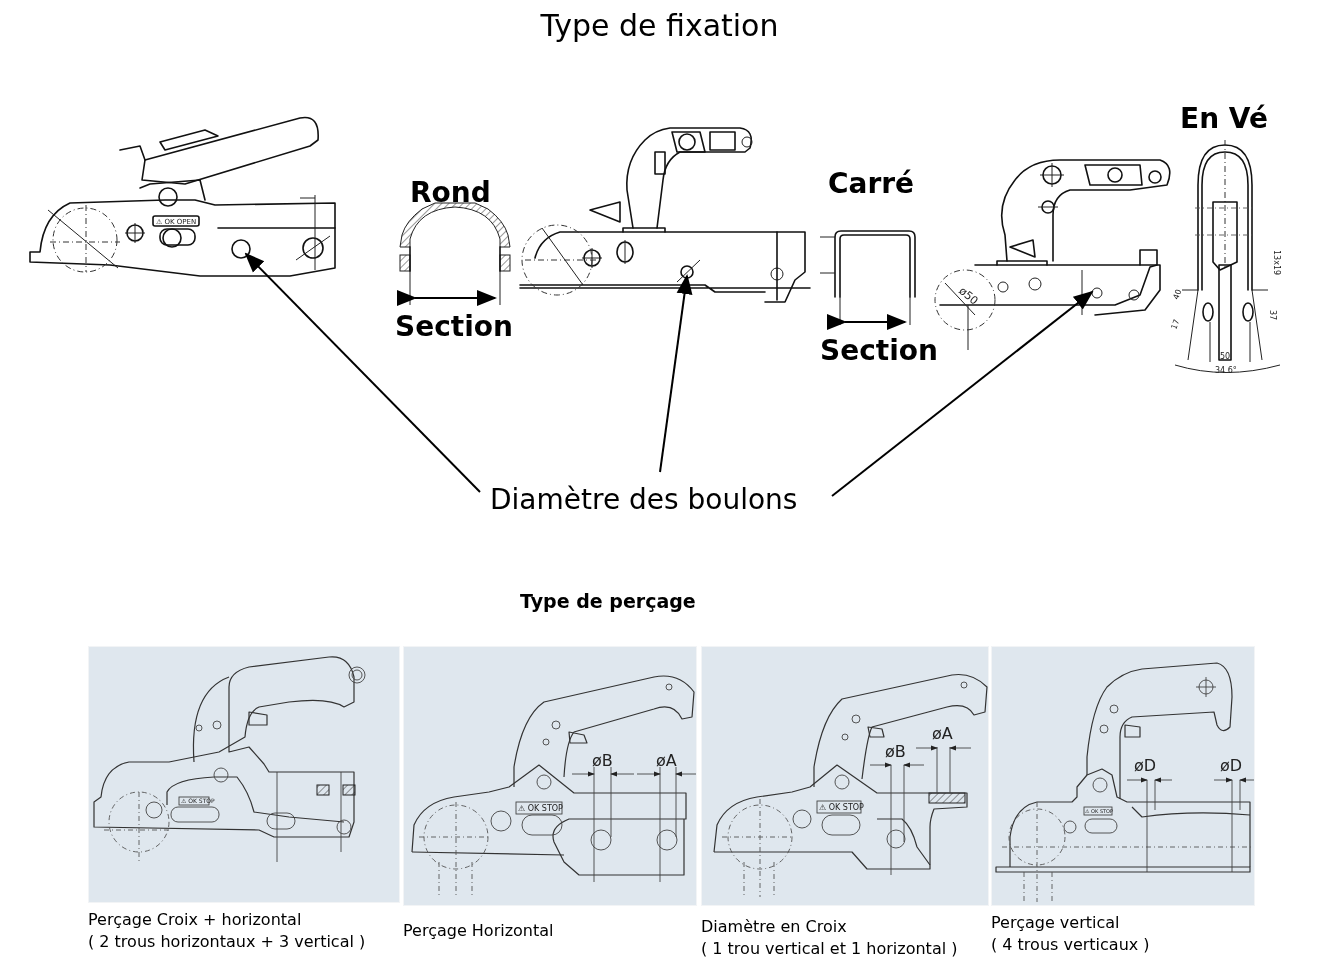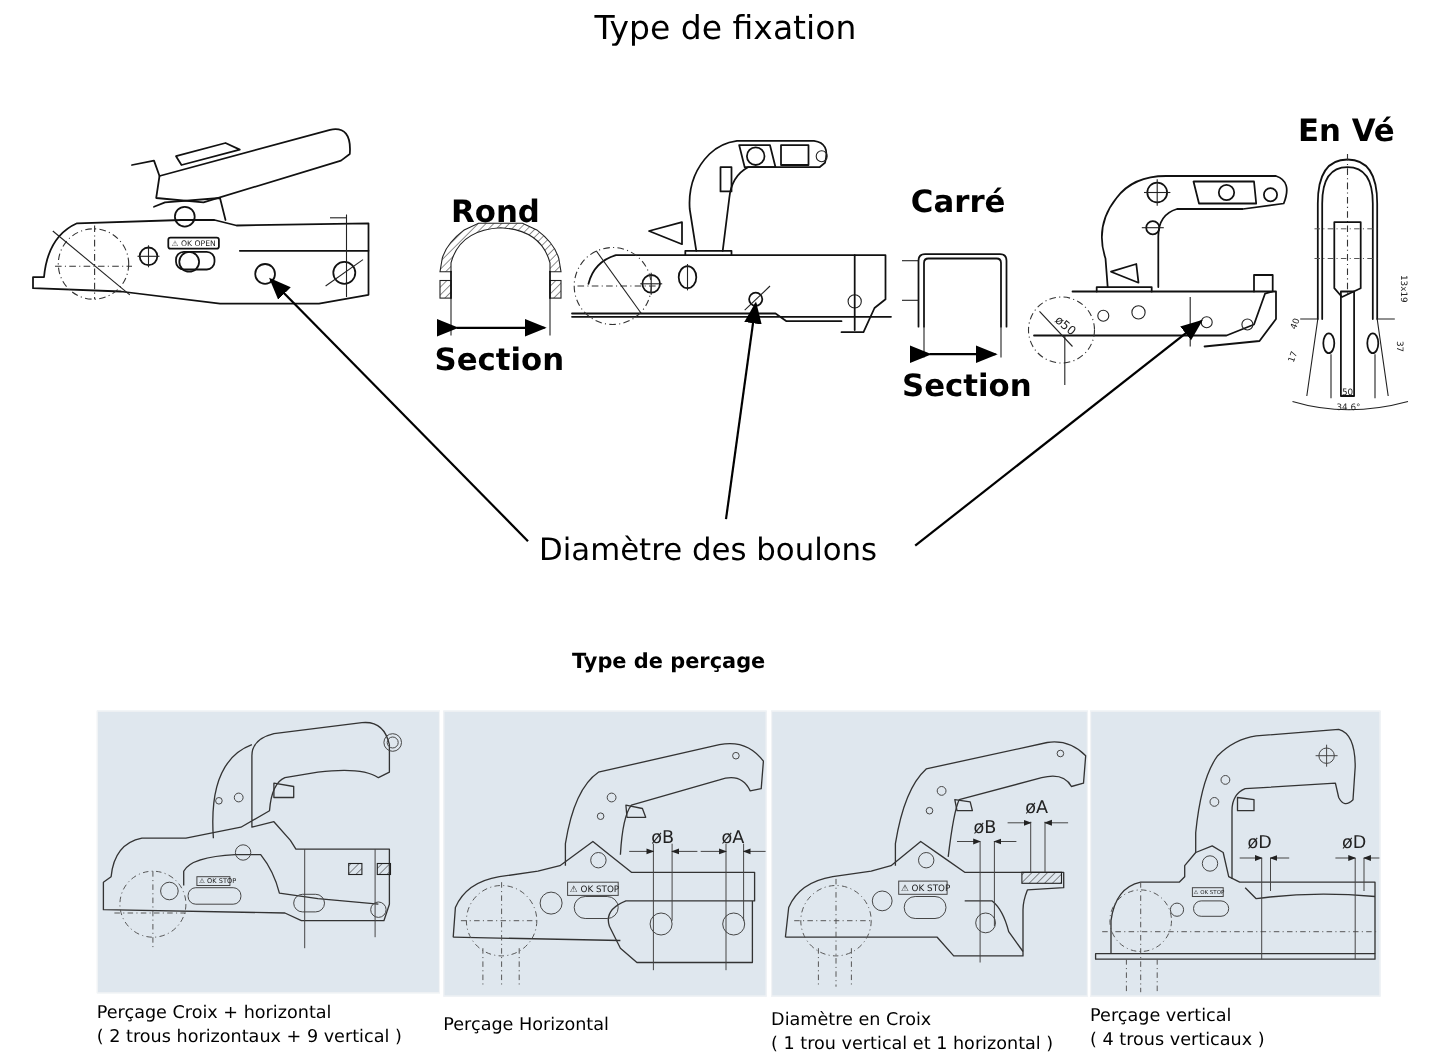--- a/index.html
+++ b/index.html
@@ -301,21 +301,21 @@
     <line class="pthin" x1="180" y1="133" x2="163" y2="133" marker-end="url(#ahs)"></line>
     <line class="pthin" x1="222" y1="133" x2="240" y2="133" marker-end="url(#ahs)"></line>
     <line class="pthin" x1="262" y1="133" x2="248" y2="133" marker-end="url(#ahs)"></line>
     <text class="dimtxt" x="142" y="124">øD</text>
     <text class="dimtxt" x="228" y="124">øD</text>
   </svg>
 </div>
 
 <div class="abs caption" style="left:88px;top:909px;width:310px">
   <div>Perçage Croix + horizontal</div>
-  <div>( 2 trous horizontaux + 9 vertical )</div>
+  <div>( 2 trous horizontaux + 3 vertical )</div>
 </div>
 <div class="abs caption" style="left:403px;top:920px;width:292px">
   <div>Perçage Horizontal</div>
 </div>
 <div class="abs caption" style="left:701px;top:916px;width:286px">
   <div>Diamètre en Croix</div>
   <div>( 1 trou vertical et 1 horizontal )</div>
 </div>
 <div class="abs caption" style="left:991px;top:912px;width:276px">
   <div>Perçage vertical</div>

